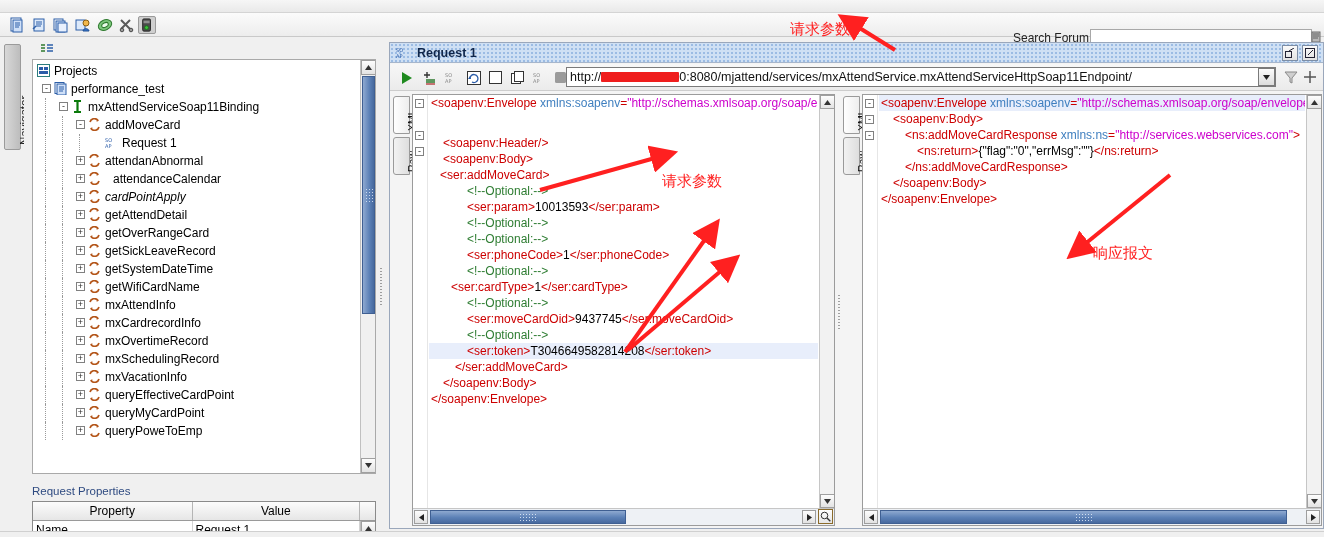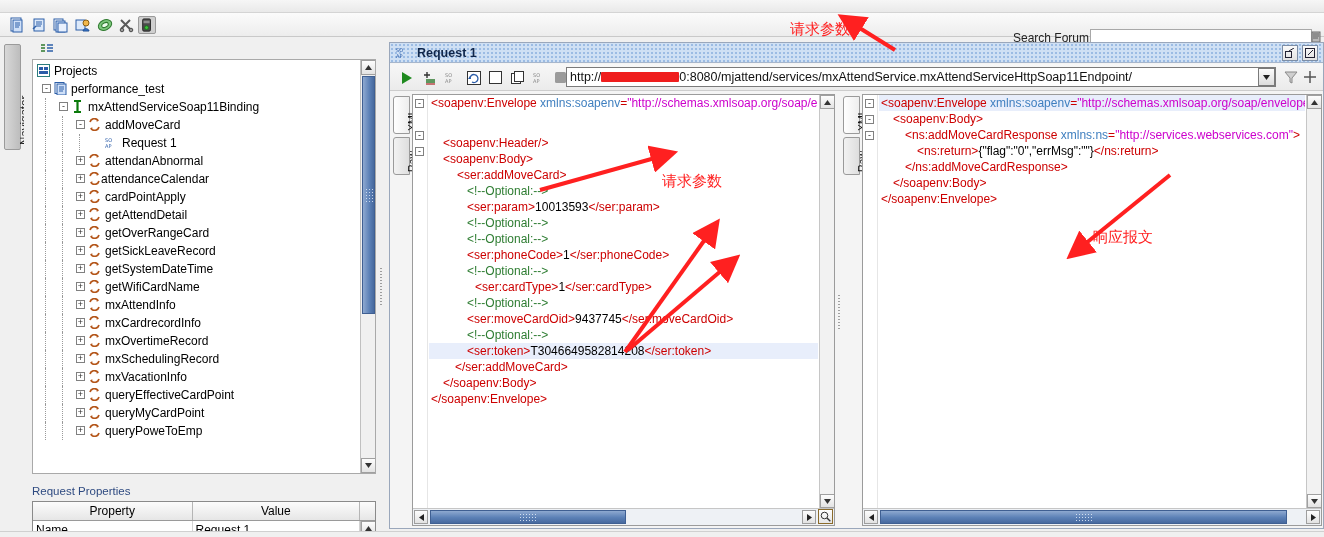--- a/index.html
+++ b/index.html
@@ -451,33 +451,33 @@
           <div class="tnode">
             <div class="guide" style="left: 12px;"></div>
             <div class="guide" style="left: 29px;"></div>
             <div class="exp" style="left: 43px;">+</div>
             <div class="tico" style="left: 55px;"><svg width="13" height="13" viewBox="0 0 13 13">
                 <path d="M2 4a4.5 4.5 0 0 1 8-1.5" fill="none" stroke="#b4561a" stroke-width="1.7"></path>
                 <path d="M11 9a4.5 4.5 0 0 1-8 1.5" fill="none" stroke="#b4561a" stroke-width="1.7"></path>
                 <path d="M9 1l2 1.8-2.4 1z" fill="#b4561a"></path>
                 <path d="M4 12l-2-1.8 2.4-1z" fill="#b4561a"></path>
               </svg></div>
-            <div class="tlbl" style="left: 68px;">attendanceCalendar</div>
-          </div>
-          <div class="tnode">
-            <div class="guide" style="left: 12px;"></div>
-            <div class="guide" style="left: 29px;"></div>
-            <div class="exp" style="left: 43px;">+</div>
-            <div class="tico" style="left: 55px;"><svg width="13" height="13" viewBox="0 0 13 13">
-                <path d="M2 4a4.5 4.5 0 0 1 8-1.5" fill="none" stroke="#b4561a" stroke-width="1.7"></path>
-                <path d="M11 9a4.5 4.5 0 0 1-8 1.5" fill="none" stroke="#b4561a" stroke-width="1.7"></path>
-                <path d="M9 1l2 1.8-2.4 1z" fill="#b4561a"></path>
-                <path d="M4 12l-2-1.8 2.4-1z" fill="#b4561a"></path>
-              </svg></div>
-            <div class="tlbl" style="left: 72px;">cardPointApply</div>
+            <div class="tlbl" style="left: 80px;">attendanceCalendar</div>
+          </div>
+          <div class="tnode">
+            <div class="guide" style="left: 12px;"></div>
+            <div class="guide" style="left: 29px;"></div>
+            <div class="exp" style="left: 43px;">+</div>
+            <div class="tico" style="left: 55px;"><svg width="13" height="13" viewBox="0 0 13 13">
+                <path d="M2 4a4.5 4.5 0 0 1 8-1.5" fill="none" stroke="#b4561a" stroke-width="1.7"></path>
+                <path d="M11 9a4.5 4.5 0 0 1-8 1.5" fill="none" stroke="#b4561a" stroke-width="1.7"></path>
+                <path d="M9 1l2 1.8-2.4 1z" fill="#b4561a"></path>
+                <path d="M4 12l-2-1.8 2.4-1z" fill="#b4561a"></path>
+              </svg></div>
+            <div class="tlbl" style="left: 72px; font-style: italic;">cardPointApply</div>
           </div>
           <div class="tnode">
             <div class="guide" style="left: 12px;"></div>
             <div class="guide" style="left: 29px;"></div>
             <div class="exp" style="left: 43px;">+</div>
             <div class="tico" style="left: 55px;"><svg width="13" height="13" viewBox="0 0 13 13">
                 <path d="M2 4a4.5 4.5 0 0 1 8-1.5" fill="none" stroke="#b4561a" stroke-width="1.7"></path>
                 <path d="M11 9a4.5 4.5 0 0 1-8 1.5" fill="none" stroke="#b4561a" stroke-width="1.7"></path>
                 <path d="M9 1l2 1.8-2.4 1z" fill="#b4561a"></path>
                 <path d="M4 12l-2-1.8 2.4-1z" fill="#b4561a"></path>
@@ -782,28 +782,28 @@
         <div class="code-box">
           <div class="gutter" id="req-gutter">
               <div class="fold" style="top: 4px;">-</div>
               <div class="fold" style="top: 36px;">-</div>
               <div class="fold" style="top: 52px;">-</div>
             </div>
           <div class="code" id="req-code">
               <div class="cl" style="padding-left: 2px;"><span class="tg">&lt;soapenv:Envelope </span><span class="an">xmlns:soapenv</span><span class="tg">=</span><span class="av">"http://schemas.xmlsoap.org/soap/enve</span></div>
               <div class="cl" style="padding-left: 14px; margin-top: 24px;"><span class="tg">&lt;soapenv:Header/&gt;</span></div>
               <div class="cl" style="padding-left: 14px;"><span class="tg">&lt;soapenv:Body&gt;</span></div>
-              <div class="cl" style="padding-left: 28px;"><span class="tg">&lt;ser:addMoveCard&gt;</span></div>
+              <div class="cl" style="padding-left: 11px;"><span class="tg">&lt;ser:addMoveCard&gt;</span></div>
               <div class="cl" style="padding-left: 38px;"><span class="cm">&lt;!--Optional:--&gt;</span></div>
               <div class="cl" style="padding-left: 38px;"><span class="tg">&lt;ser:param&gt;</span><span class="tx">10013593</span><span class="tg">&lt;/ser:param&gt;</span></div>
               <div class="cl" style="padding-left: 38px;"><span class="cm">&lt;!--Optional:--&gt;</span></div>
               <div class="cl" style="padding-left: 38px;"><span class="cm">&lt;!--Optional:--&gt;</span></div>
               <div class="cl" style="padding-left: 38px;"><span class="tg">&lt;ser:phoneCode&gt;</span><span class="tx">1</span><span class="tg">&lt;/ser:phoneCode&gt;</span></div>
               <div class="cl" style="padding-left: 38px;"><span class="cm">&lt;!--Optional:--&gt;</span></div>
-              <div class="cl" style="padding-left: 46px;"><span class="tg">&lt;ser:cardType&gt;</span><span class="tx">1</span><span class="tg">&lt;/ser:cardType&gt;</span></div>
+              <div class="cl" style="padding-left: 22px;"><span class="tg">&lt;ser:cardType&gt;</span><span class="tx">1</span><span class="tg">&lt;/ser:cardType&gt;</span></div>
               <div class="cl" style="padding-left: 38px;"><span class="cm">&lt;!--Optional:--&gt;</span></div>
               <div class="cl" style="padding-left: 38px;"><span class="tg">&lt;ser:moveCardOid&gt;</span><span class="tx">9437745</span><span class="tg">&lt;/ser:moveCardOid&gt;</span></div>
               <div class="cl" style="padding-left: 38px;"><span class="cm">&lt;!--Optional:--&gt;</span></div>
               <div class="cl hl" style="padding-left: 38px;"><span class="tg">&lt;ser:token&gt;</span><span class="tx">T3046649582814208</span><span class="tg">&lt;/ser:token&gt;</span></div>
               <div class="cl" style="padding-left: 26px;"><span class="tg">&lt;/ser:addMoveCard&gt;</span></div>
               <div class="cl" style="padding-left: 14px;"><span class="tg">&lt;/soapenv:Body&gt;</span></div>
               <div class="cl" style="padding-left: 2px;"><span class="tg">&lt;/soapenv:Envelope&gt;</span></div>
             </div>
           <div class="code-vscroll">
             <div style="position:absolute;left:0;top:0;width:15px;height:14px;background:linear-gradient(#fdfdfd,#e3e3e3);border:1px solid #a0a0a0;display:flex;align-items:center;justify-content:center;">
@@ -908,17 +908,17 @@
     <line x1="895" y1="50" x2="858" y2="27" stroke="#ff2020" stroke-width="4" marker-end="url(#ah)"></line>
     <line x1="540" y1="190" x2="655" y2="158" stroke="#ff2020" stroke-width="4" marker-end="url(#ah)"></line>
     <line x1="625" y1="352" x2="706" y2="238" stroke="#ff2020" stroke-width="4" marker-end="url(#ah)"></line>
     <line x1="628" y1="350" x2="722" y2="270" stroke="#ff2020" stroke-width="4" marker-end="url(#ah)"></line>
     <line x1="1170" y1="175" x2="1085" y2="244" stroke="#ff2020" stroke-width="4" marker-end="url(#ah)"></line>
   </svg>
 
   <div id="annos">
       <div class="anno" style="left: 790px; top: 20px;">请求参数</div>
       <div class="anno" style="left: 662px; top: 172px;">请求参数</div>
-      <div class="anno" style="left: 1093px; top: 228px;">响应报文</div>
+      <div class="anno" style="left: 1093px; top: 244px;">响应报文</div>
     </div>
 
   <div class="bottom-bar"></div>
 </div>
 
 </body></html>

